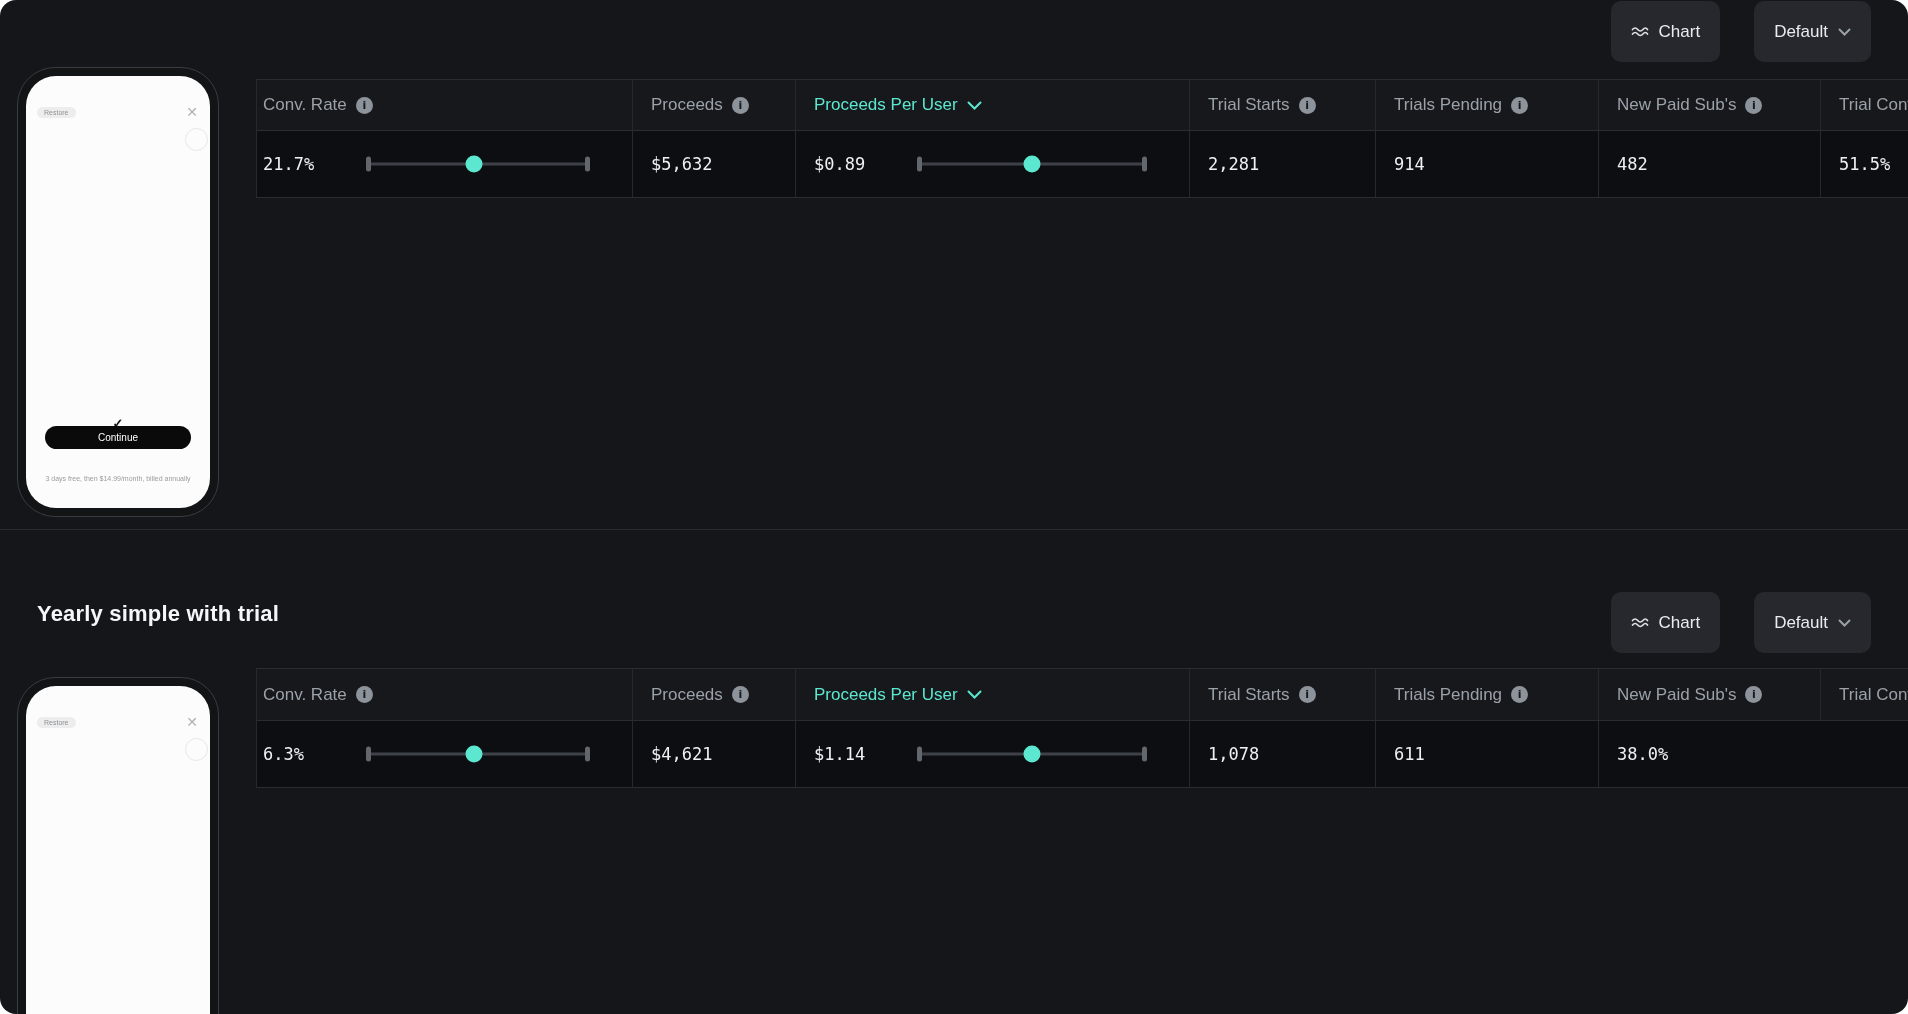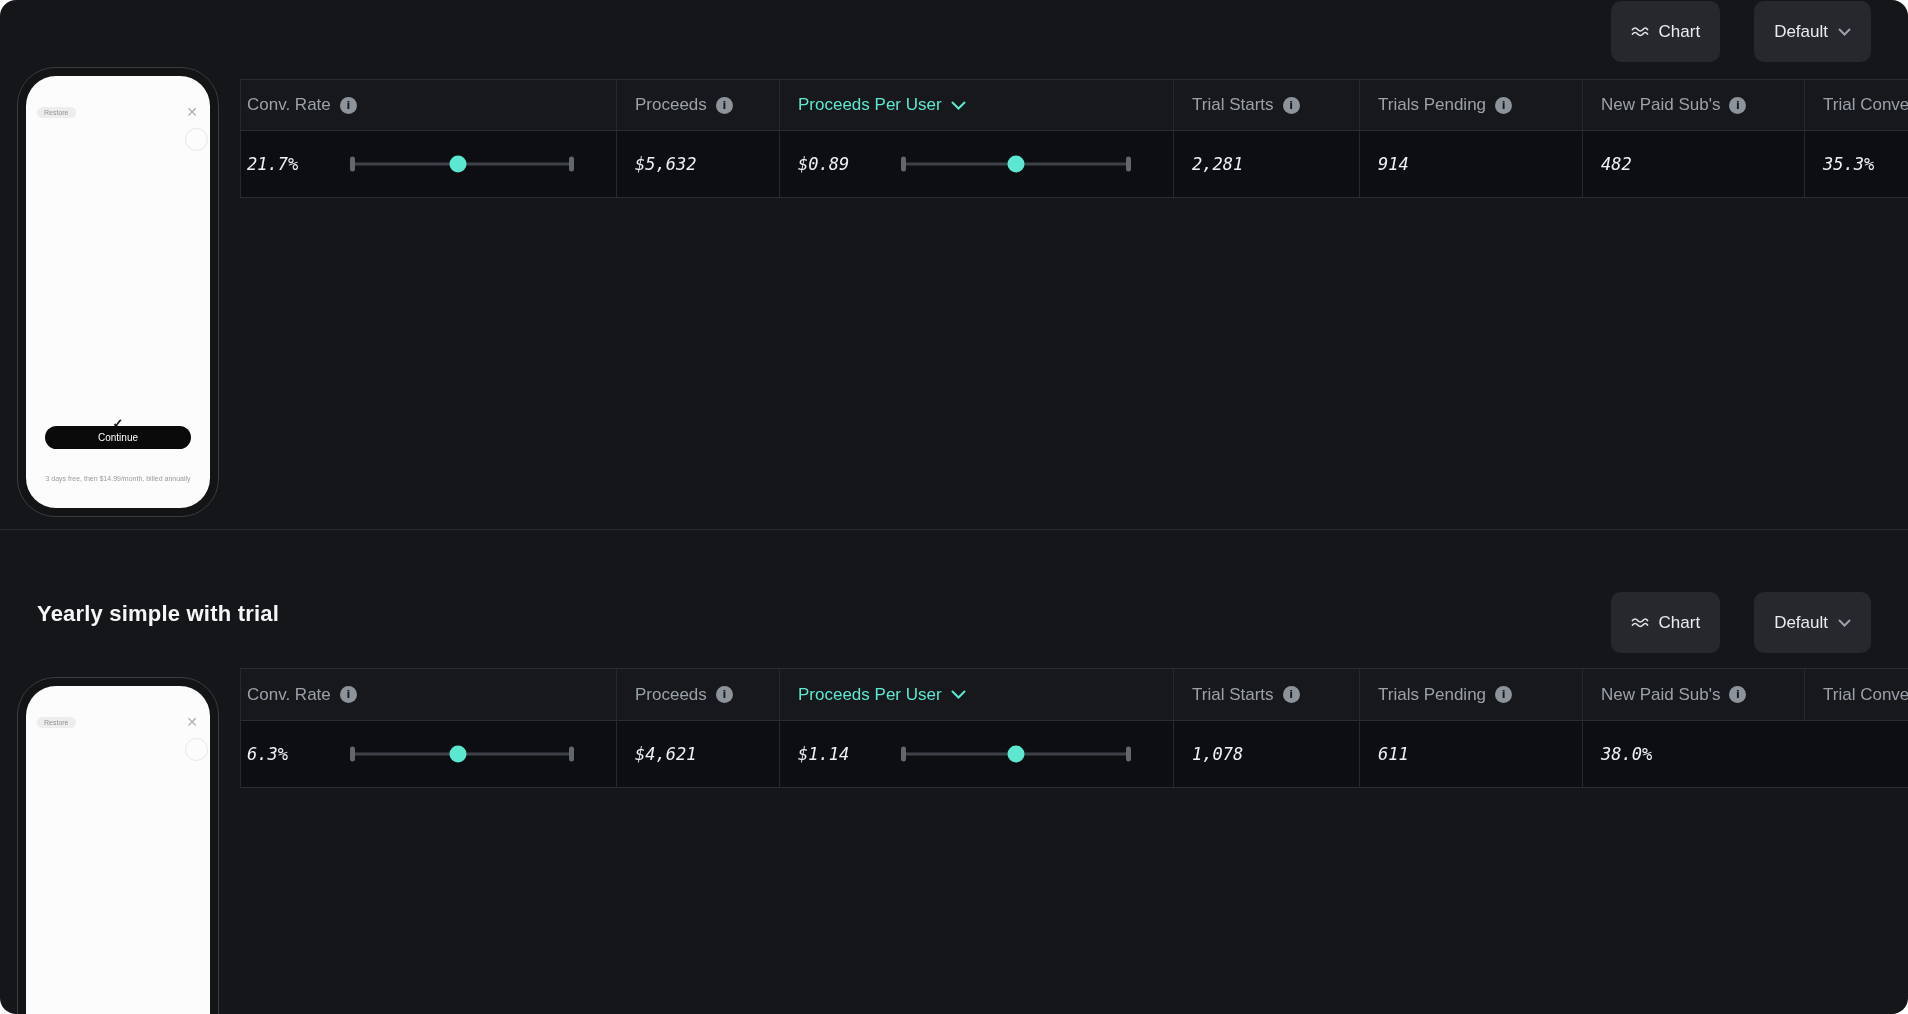--- a/index.html
+++ b/index.html
@@ -21,37 +21,37 @@
   #section-0 .head-buttons { top:1px; }
   #section-1 .head-buttons { top:61px; }
   .btn {
     height:61px; background:#26282e; border:none; border-radius:10px;
     color:#e9ebee; font-family:"Liberation Sans",sans-serif; font-size:17px; font-weight:500;
     display:flex; align-items:center; gap:10px; padding:0 20px; cursor:pointer;
   }
   .btn svg { display:block; }
 
   .table-head, .table-row {
-    position:absolute; left:240px; right:0;
+    position:absolute; left:256px; right:0;
     display:grid;
     grid-template-columns:377px 163px 394px 186px 223px 222px minmax(103px,1fr);
   }
   #section-0 .table-head { top:79px; height:52px; }
   #section-0 .table-row  { top:131px; height:67px; }
   #section-1 .table-head { top:137px; height:53px; }
   #section-1 .table-row  { top:190px; height:67px; }
   .table-head { background:#17181c; border-top:1px solid #2a2c30; border-bottom:1px solid #2a2c30; }
   .table-row  { background:#0d0e11; border-bottom:1px solid #2a2c30; }
 
   .th, .td { display:flex; align-items:center; border-right:1px solid #26282c; padding:0 14px 0 18px; min-width:0; overflow:hidden; white-space:nowrap; }
   .th:last-child, .td:last-child { border-right:none; }
   .th:first-child, .td:first-child { padding-left:6px; border-left:1px solid #26282c; }
   .th { gap:9px; font-size:17px; color:#9aa1a9; cursor:pointer; }
   .th.accent { color:var(--accent); }
-  .td { font-family:"DejaVu Sans Mono", monospace; font-size:17px; color:#eef0f3;font-style:italic; }
+  .td { font-family:"DejaVu Sans Mono", monospace; font-size:17px; color:#eef0f3; }
 
   .info {
     width:17px; height:17px; border-radius:50%; flex-shrink:0;
     background:#8d939b; color:#17181b;
     font:700 11px "DejaVu Sans", sans-serif; font-style:normal;
     display:flex; align-items:center; justify-content:center;
   }
 
   .slider-cell { padding-right:42px; }
   .val { width:103px; flex-shrink:0; }
@@ -160,21 +160,21 @@
       <div class="td">
         <span>2,281</span>
       </div>
       <div class="td">
         <span>914</span>
       </div>
       <div class="td">
         <span>482</span>
       </div>
       <div class="td">
-        <span>35.3%</span>
+        <span>51.5%</span>
       </div>
     </div>
 
     <div class="phone">
       <div class="phone-screen">
         <span class="restore-pill">Restore</span>
         <span class="close-x">✕</span>
         <span class="faint-circle"></span>
         <span class="check">✓</span>
         <div class="continue-btn">Continue</div>

